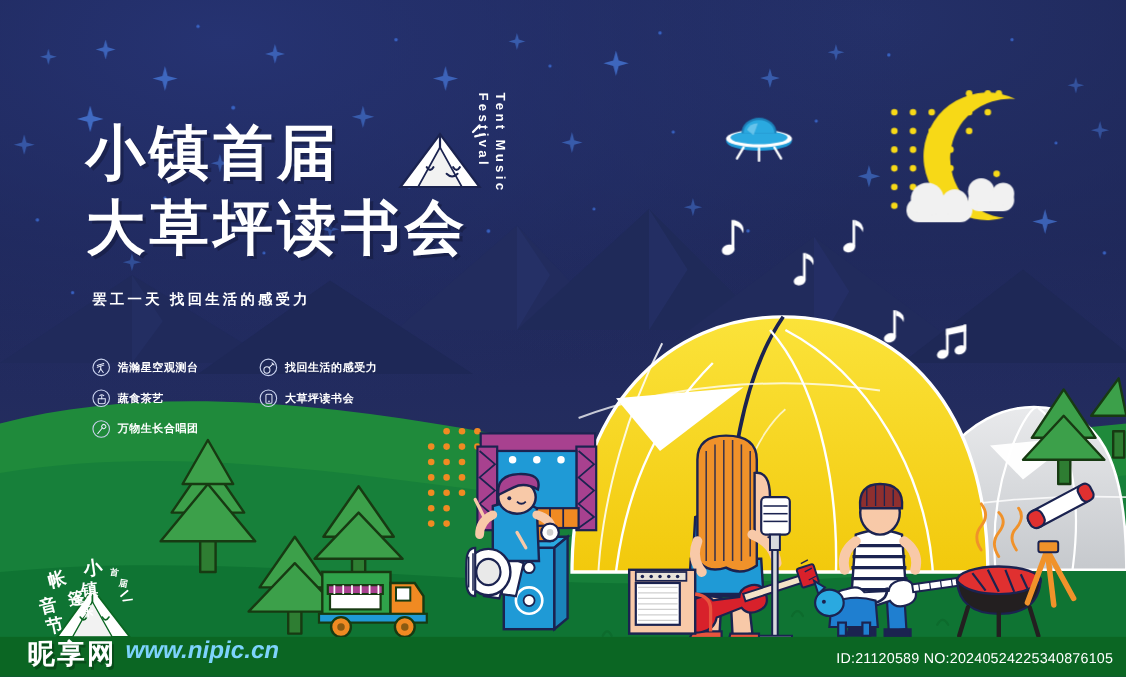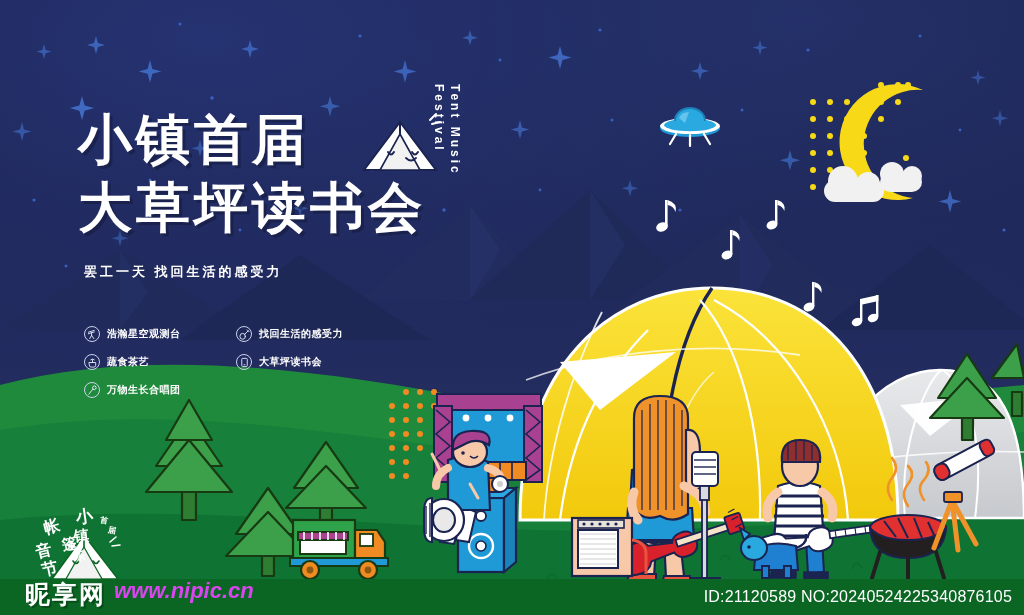--- a/index.html
+++ b/index.html
@@ -62,24 +62,24 @@
     position:absolute;left:0;bottom:0;width:1024px;height:36px;
     background:#0b6623;z-index:60;
   }
   .wm{
     position:absolute;left:25px;bottom:4px;z-index:61;display:flex;align-items:flex-start;gap:8px;
   }
   .wm-cn{
     color:#fff;font-size:25px;font-weight:bold;letter-spacing:2px;
     -webkit-text-stroke:0px;text-shadow:2px 2px 0 rgba(0,0,0,.25);
   }
-  .wm-url{color:#d946ef;font-size:22px;font-weight:bold;font-style:italic;letter-spacing:0px;}
+  .wm-url{color:#7dd3fc;font-size:22px;font-weight:bold;font-style:italic;letter-spacing:0px;}
   .idno{
     position:absolute;right:12px;bottom:9px;z-index:61;
-    color:#fff;font-size:16px;letter-spacing:.2px;
+    color:#fff;font-size:13px;letter-spacing:.2px;
   }
 
   
   .logo-stamp{position:absolute;left:28px;bottom:32px;width:110px;height:82px;z-index:55;}
   .logo-ch{position:absolute;color:#fff;font-weight:bold;font-size:15px;}
 
   .layer{position:absolute;left:0;top:0;}
 </style>
 </head>
 <body>

